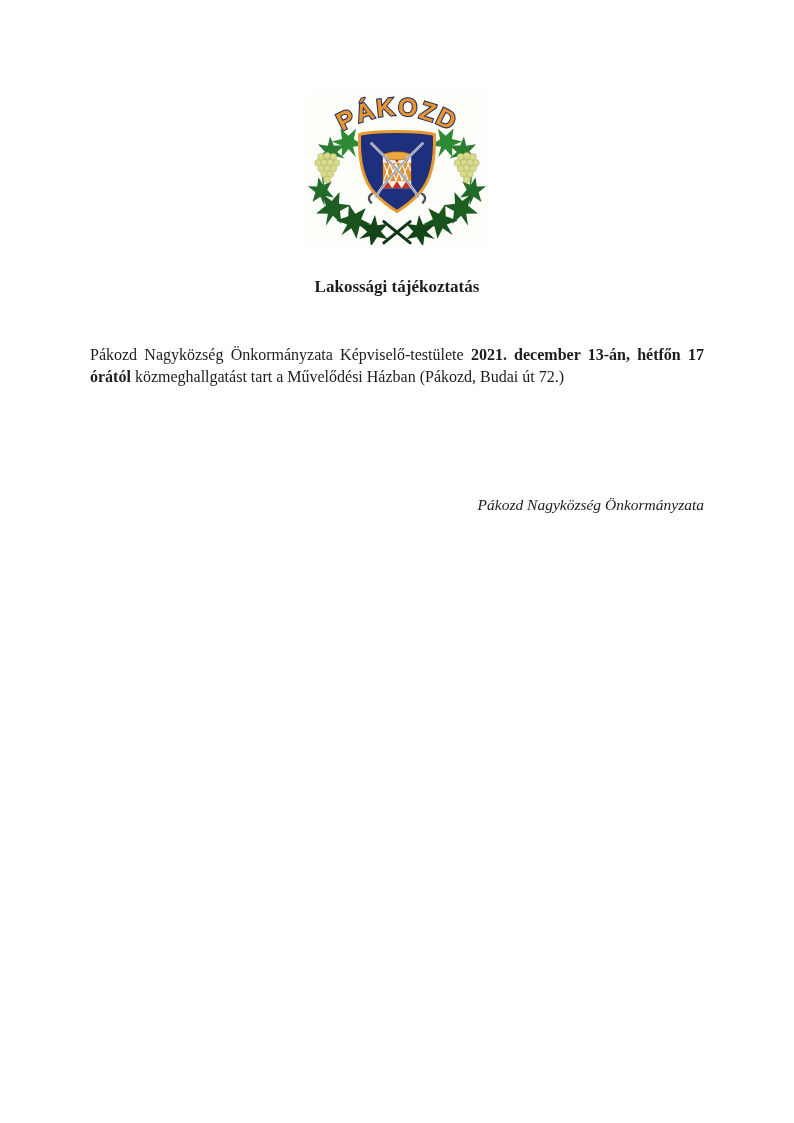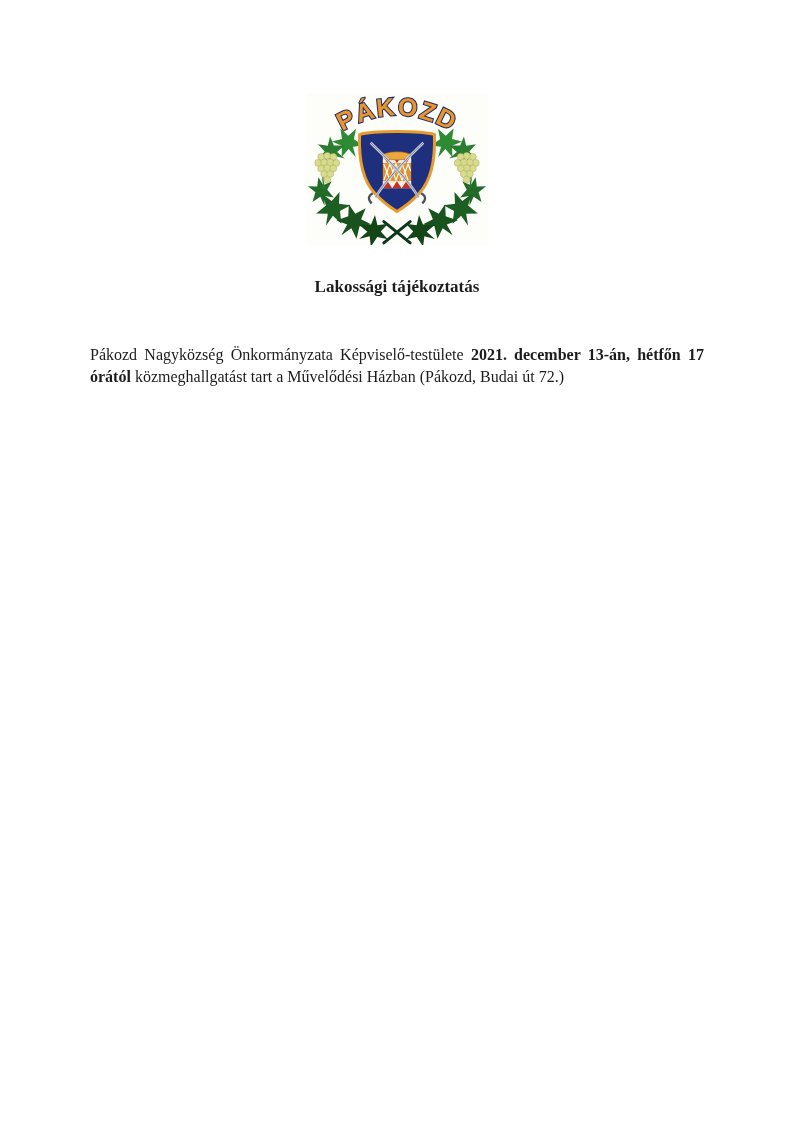--- a/index.html
+++ b/index.html
@@ -146,14 +146,15 @@
         <path d="M114,99 q7,4 1,10" stroke="#4a4f58" stroke-width="2.2"></path>
       </g>
     </svg>
   </div>
 
   <div class="doc-title">Lakossági tájékoztatás</div>
 
   <p class="para para-1"><span>Pákozd Nagyközség Önkormányzata Képviselő-testülete </span><span class="bold-segment">2021. december 13-án, hétfőn 17 órától</span><span> közmeghallgatást tart a Művelődési Házban (Pákozd, Budai út 72.)</span></p>
 
 
+  <div class="signature">Pákozd Nagyközség Önkormányzata</div>
 
 </div>
 
 </body></html>

